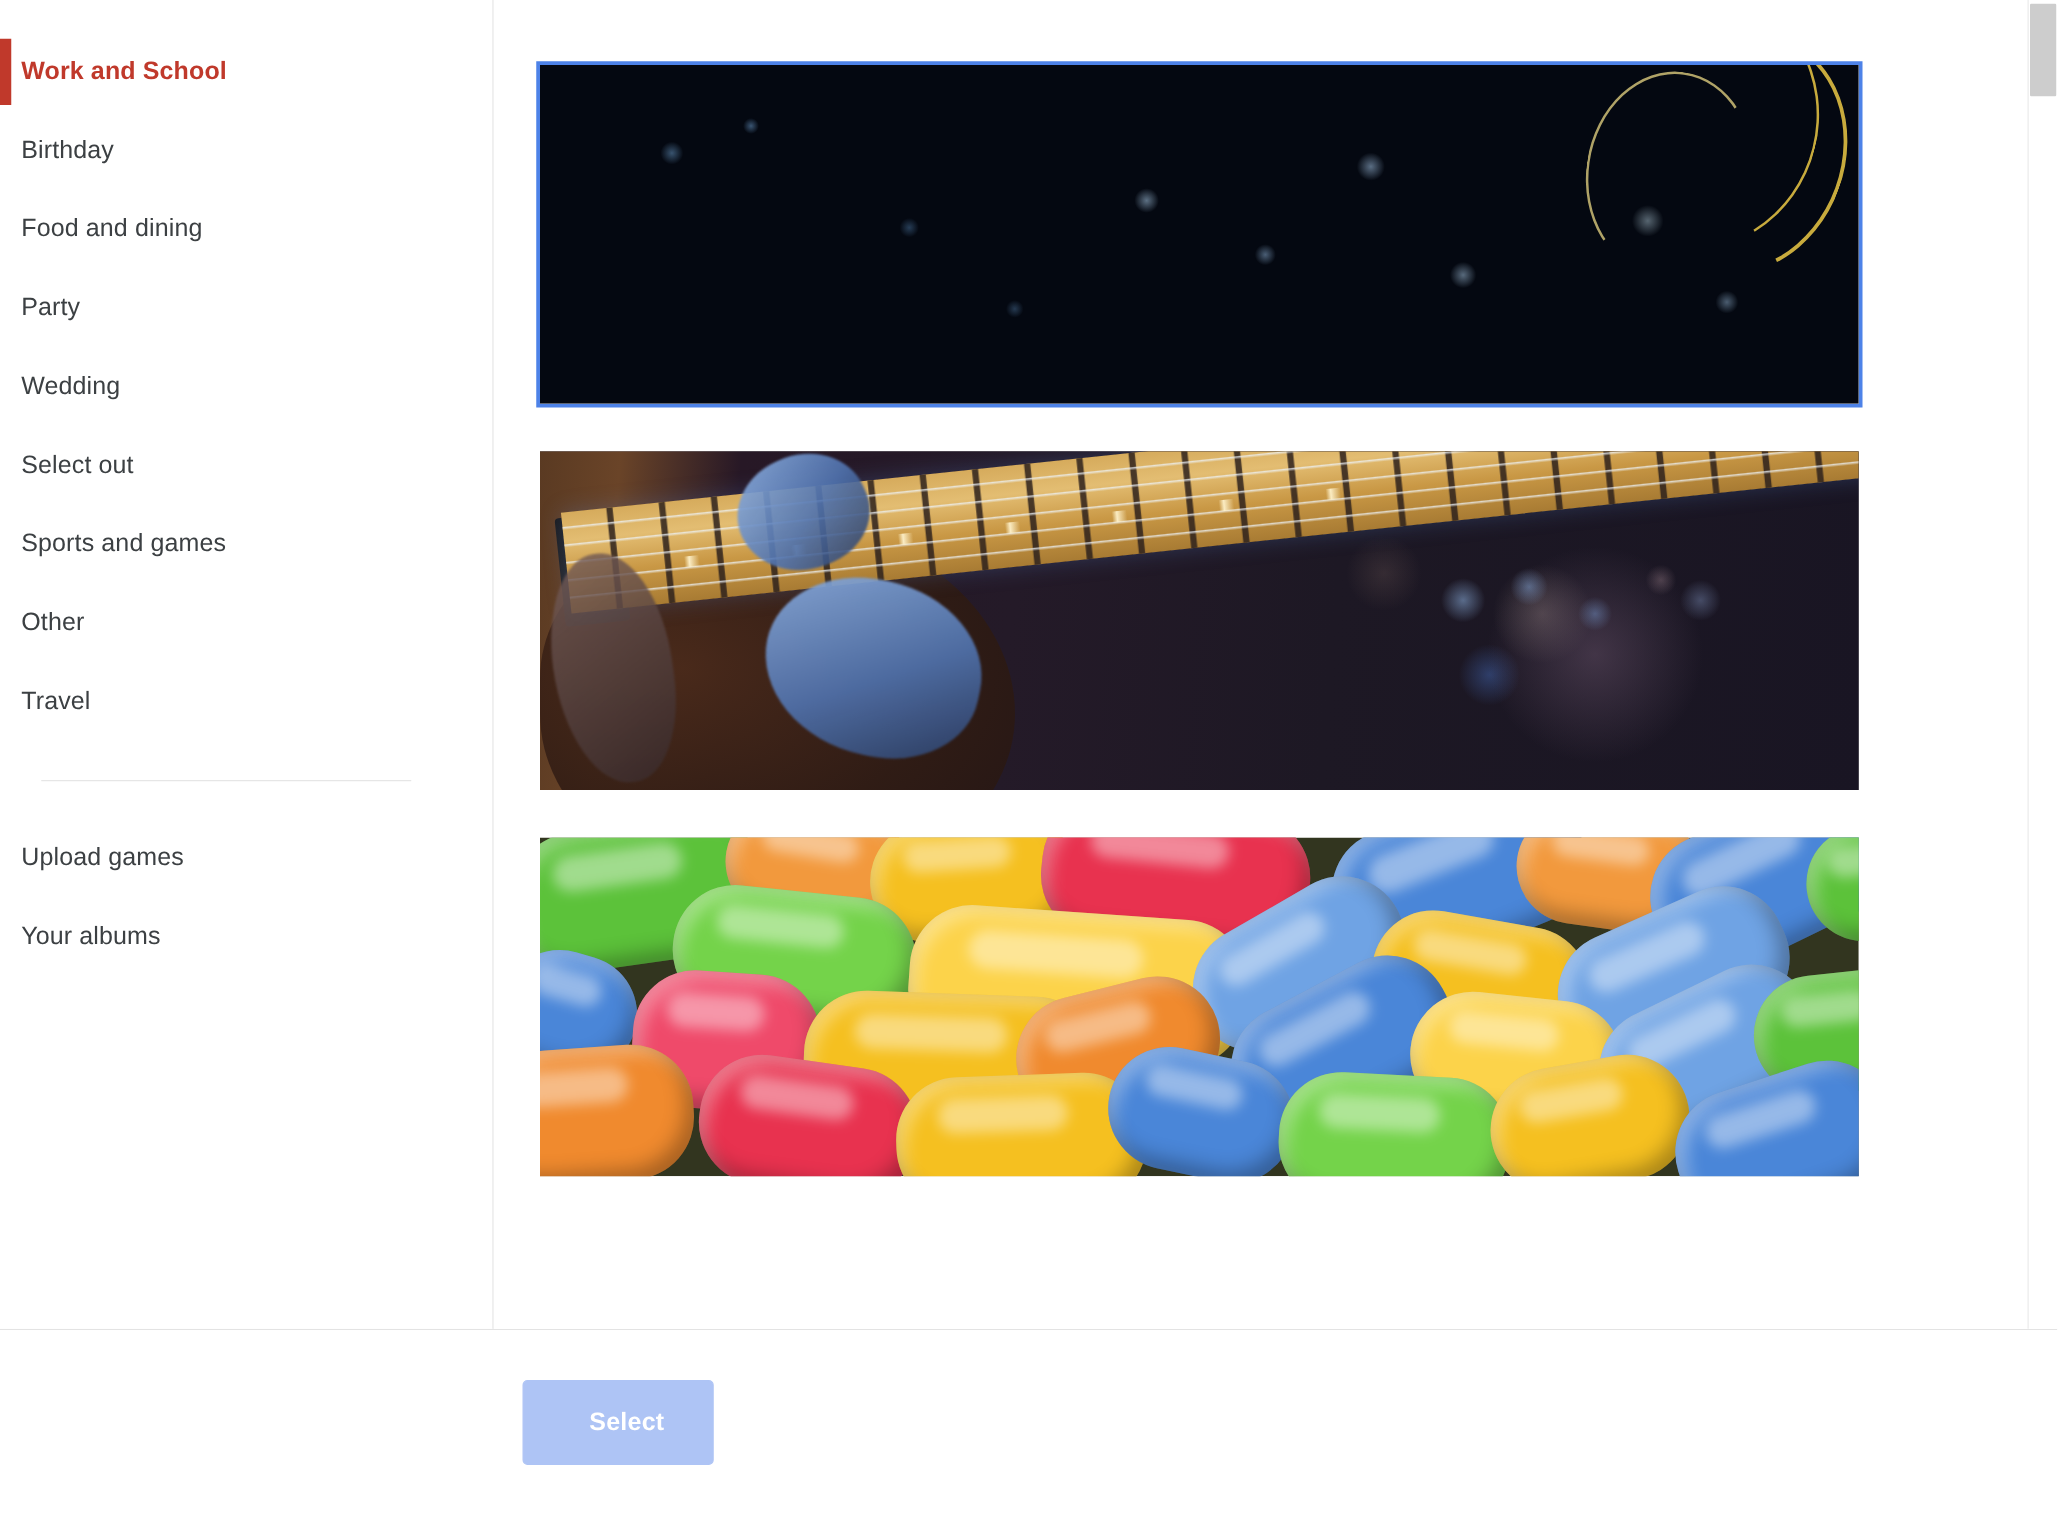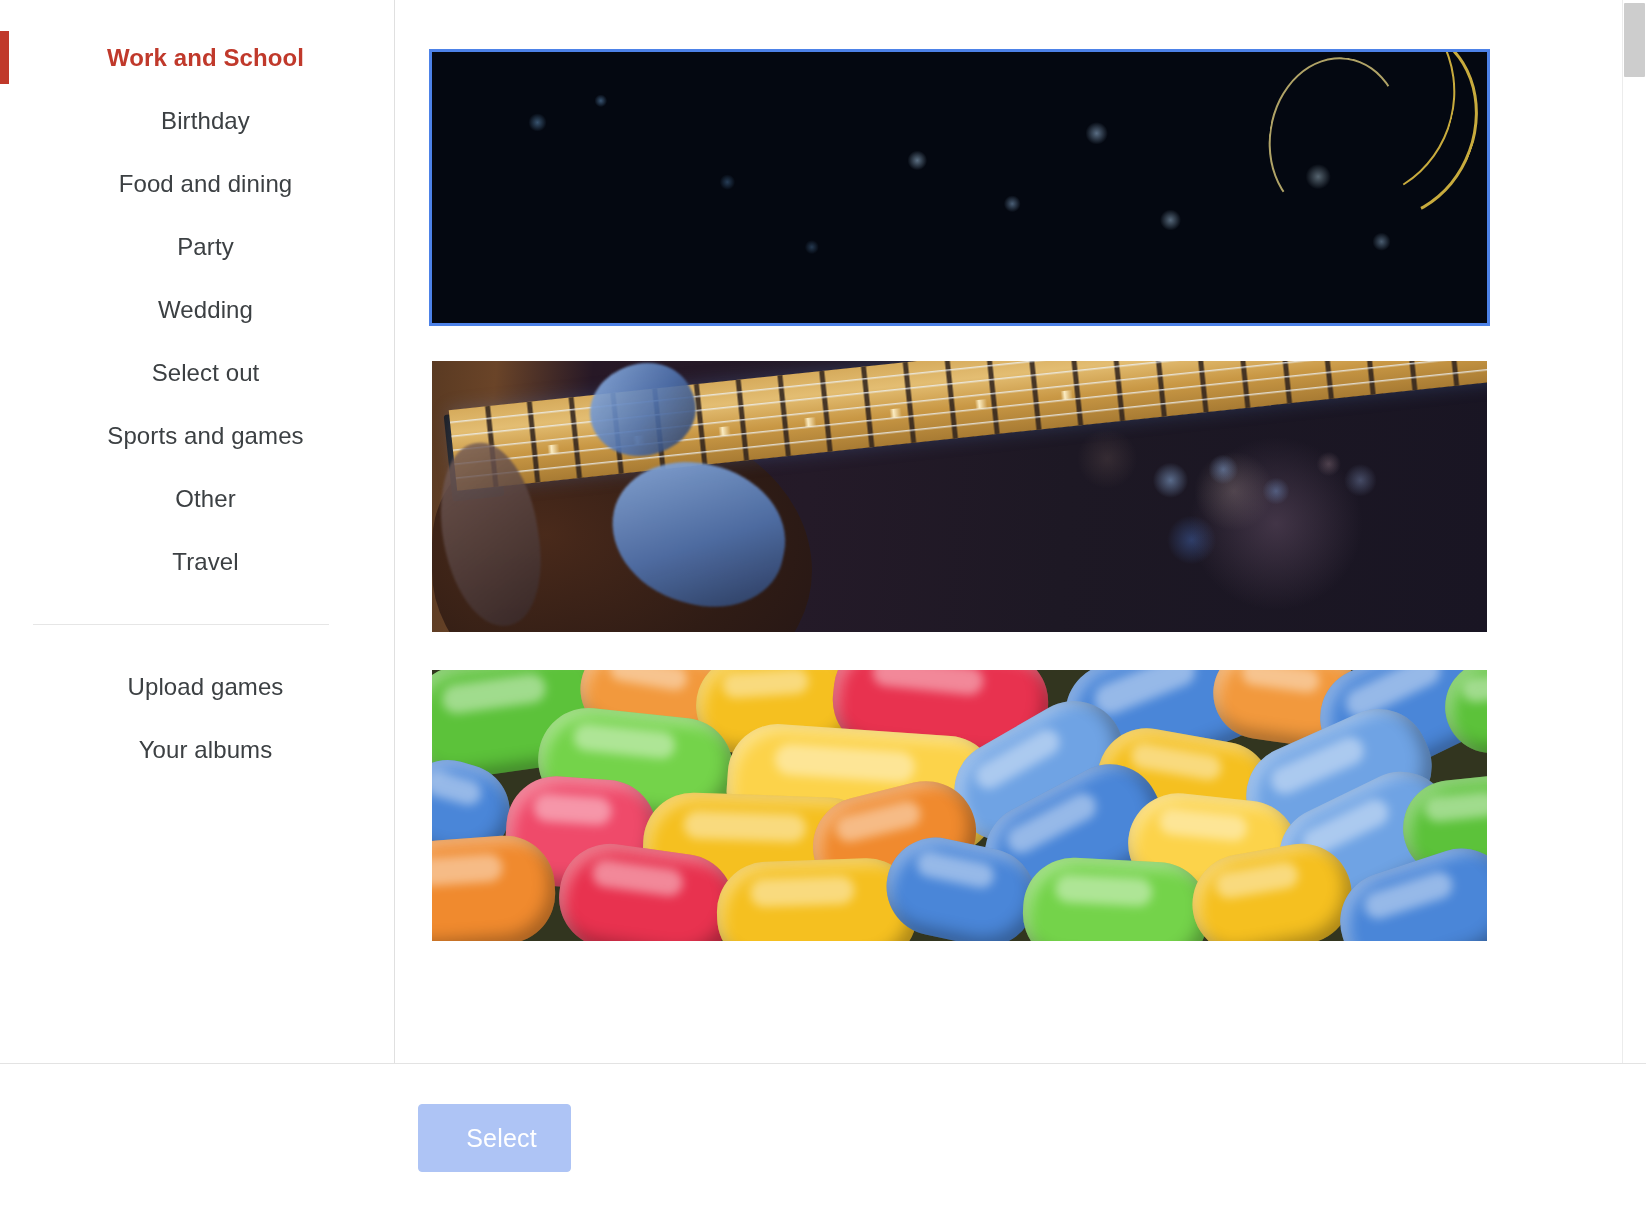--- a/index.html
+++ b/index.html
@@ -87,25 +87,24 @@
     position: relative;
   }
   .nav-item {
     position: relative;
     height: 63px;
     display: flex;
     align-items: center;
     padding-left: 17px;
     box-sizing: border-box;
     cursor: pointer;
-    font-size: 24px;
+    font-size: 20px;
     color: #3c4043;
     letter-spacing: 0.1px;
     user-select: none;
-    justify-content: center;
   }
   .nav-item.active {
     color: #c0392b;
     font-weight: bold;
   }
   .nav-item.active::before {
     content: "";
     position: absolute;
     left: 0;
     top: 5px;
@@ -328,22 +327,22 @@
     border-top: 1px solid #e3e3e3;
     display: flex;
     align-items: center;
     padding-left: 418px;
     box-sizing: border-box;
     gap: 32px;
     background: #fff;
   }
   .btn {
     border-radius: 4px;
-    font-size: 25px;
-    font-weight: normal;
+    font-size: 20px;
+    font-weight: bold;
     font-family: "Liberation Sans", sans-serif;
     cursor: pointer;
     box-sizing: border-box;
     letter-spacing: 0.2px;
     padding-left: 20px;
   }
   .btn-primary {
     width: 153px;
     height: 68px;
     background: #aec4f5;

